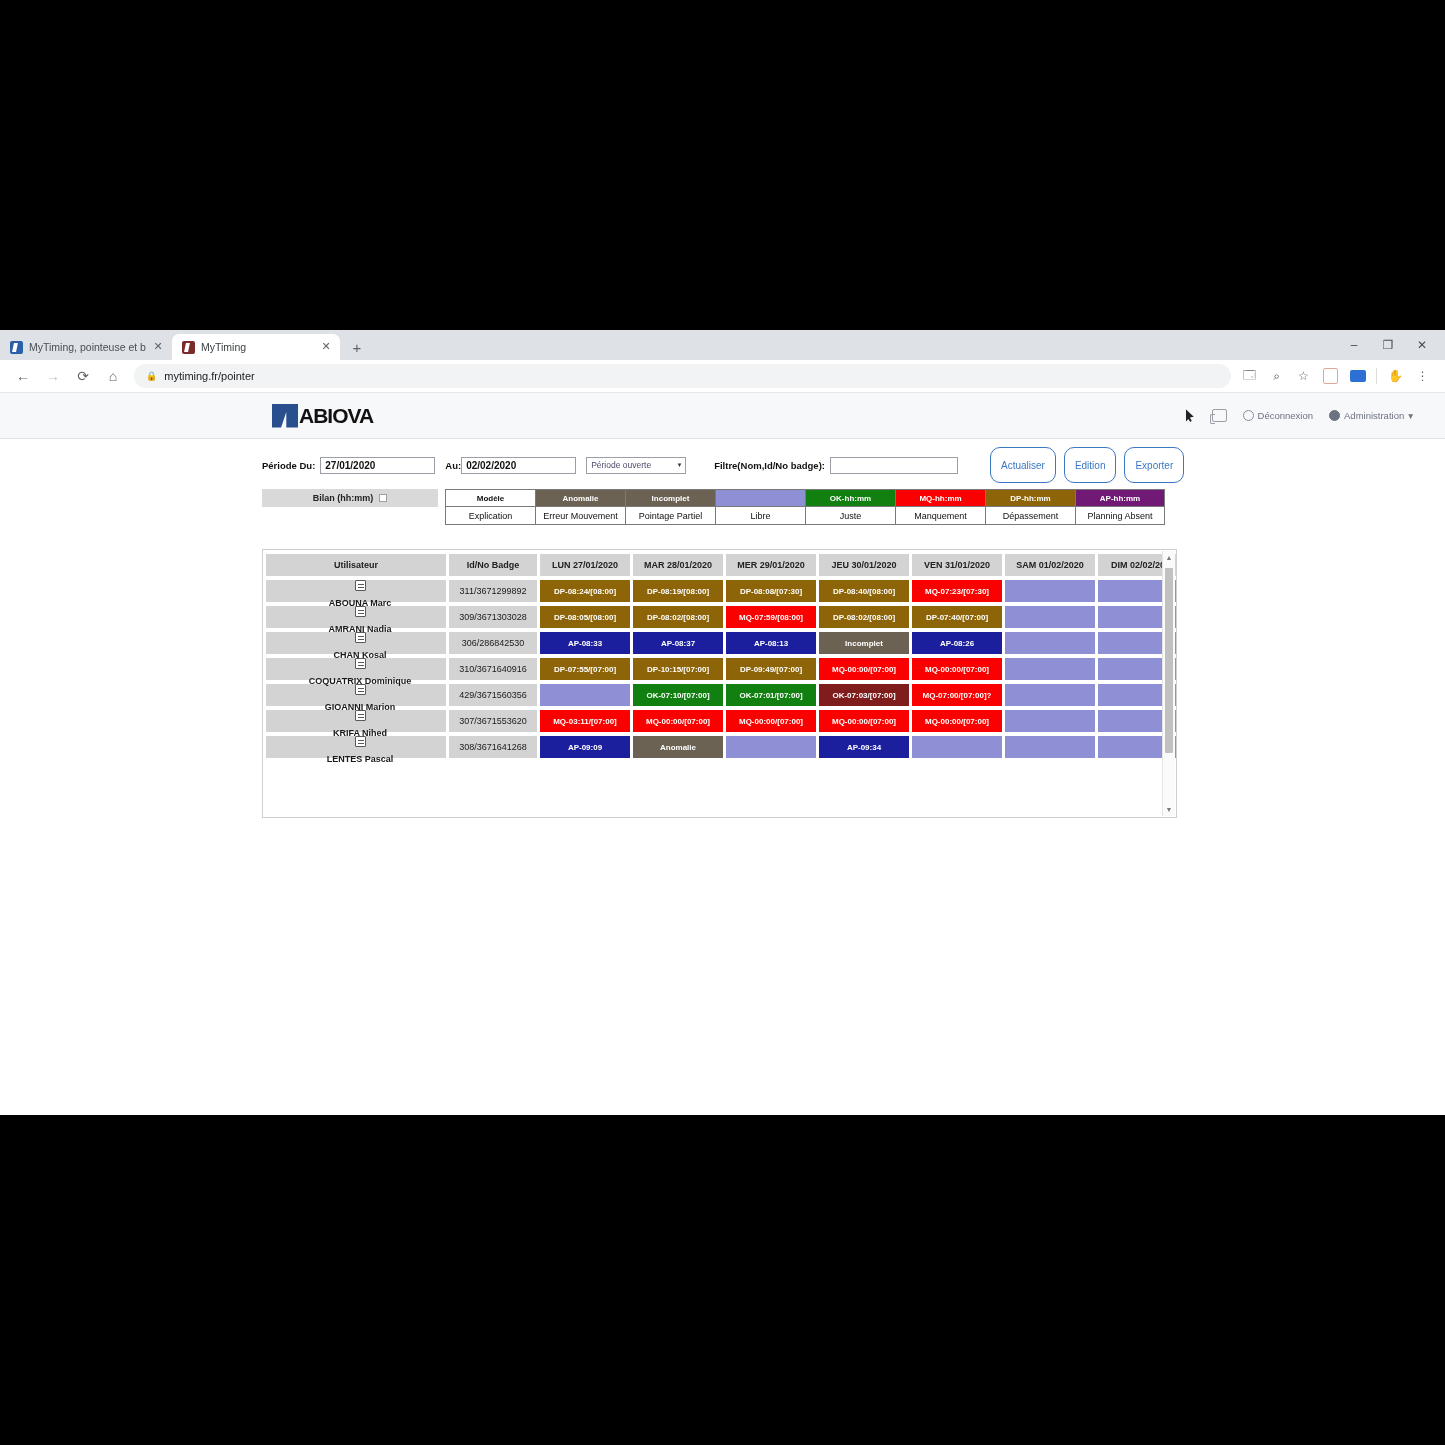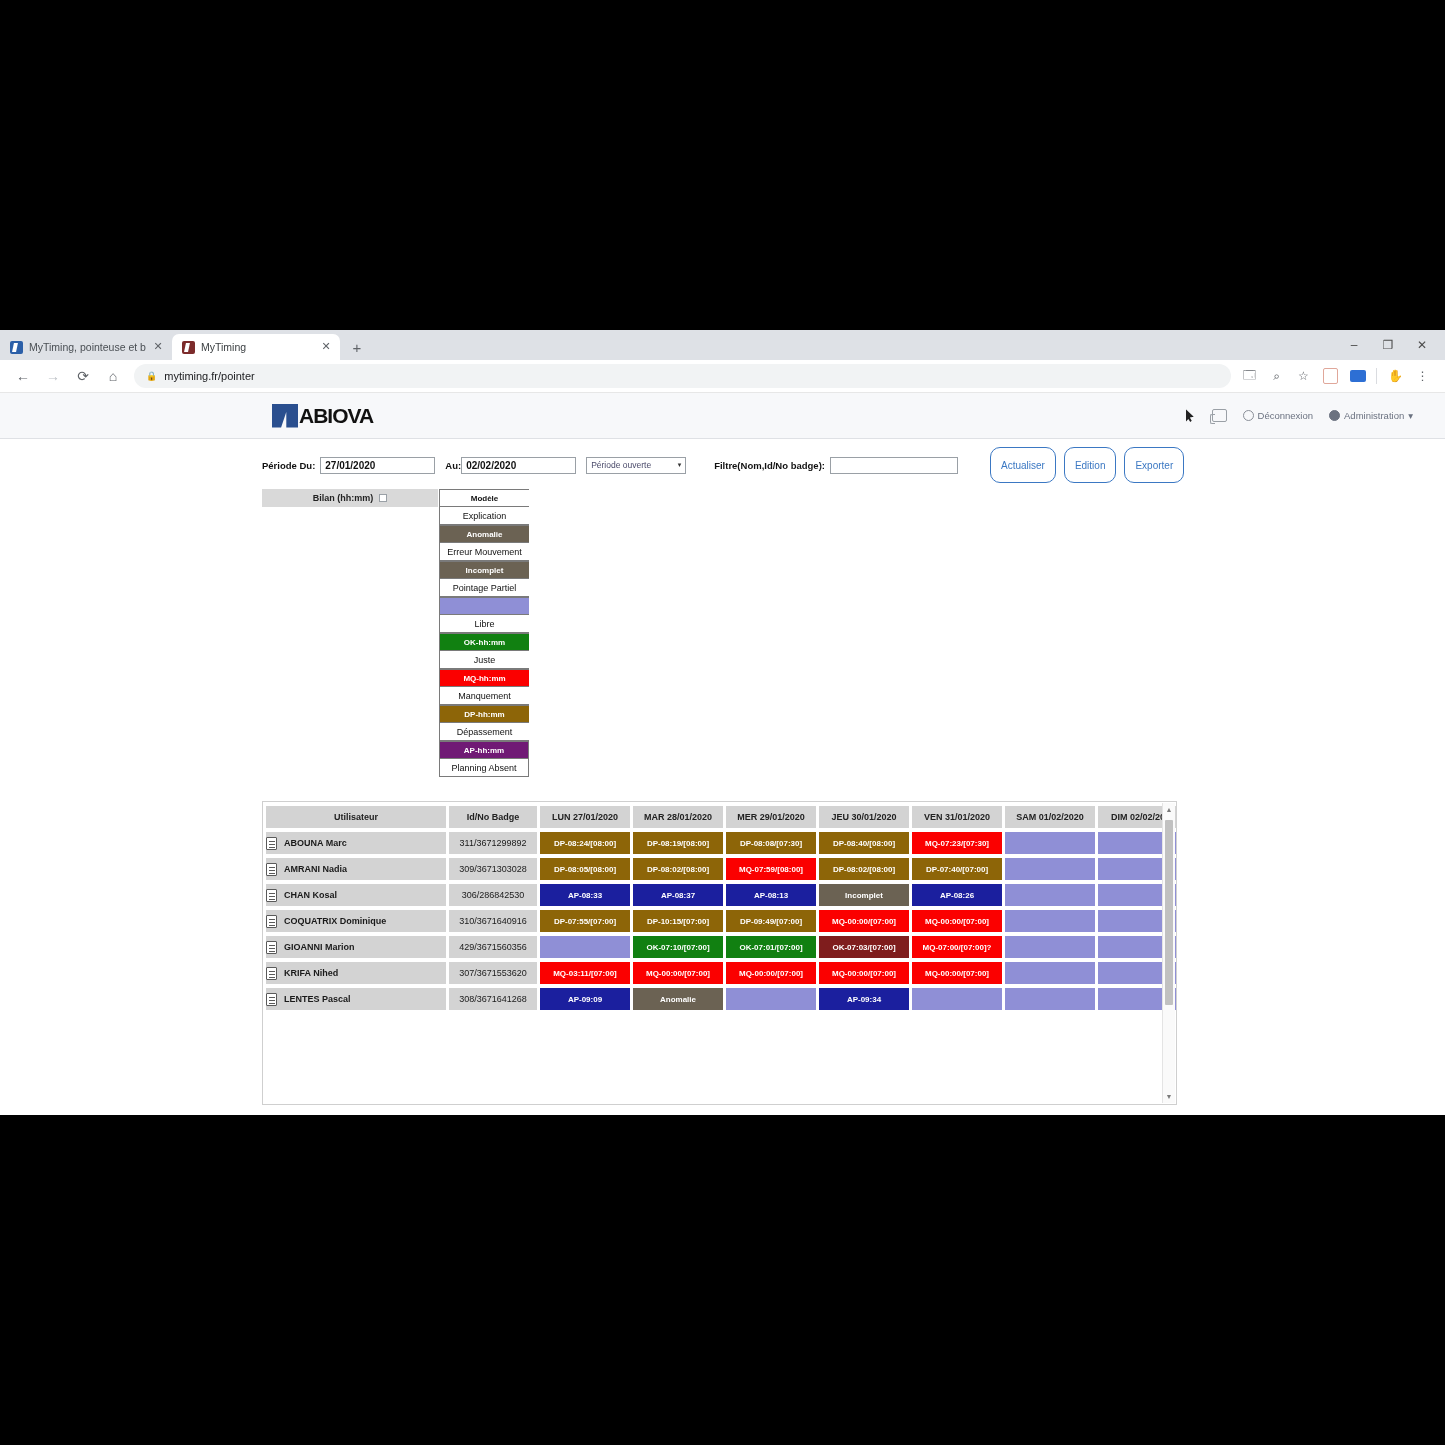--- a/index.html
+++ b/index.html
@@ -137,54 +137,54 @@
     font-size:10px; display:flex; align-items:center; justify-content:center;
     cursor:pointer; font-weight:normal;
   }
   
   .legendrow{ display:flex; padding-left:262px; margin-top:6px;}
   .bilan{
     width:176px; height:18px; background:#d9d9d9; font-size:9px; font-weight:bold;
     display:flex; align-items:center; justify-content:center; gap:6px; color:#222;
   }
   .bilan .cb{ width:8px;height:8px;border:1px solid #9aa0a6;background:#fff;}
-  .legend{ display:flex; margin-left:1px;flex-direction:column; }
+  .legend{ display:flex; margin-left:7px; }
   .lcol{ width:90px; }
   .lcol .top{
     height:18px; display:flex; align-items:center; justify-content:center;
     font-size:8px; font-weight:bold; border:1px solid #7a7a7a;
     border-right:none;
   }
   .lcol:last-child .top{ border-right:1px solid #7a7a7a; }
   .lcol .bot{
     height:18px; display:flex; align-items:center; justify-content:center;
     font-size:9px; color:#111; background:#fff; border:1px solid #7a7a7a;
     border-top:none; border-right:none;
   }
   .lcol:last-child .bot{ border-right:1px solid #7a7a7a; }
   
   .tablewrap{
-    margin:24px 0 0 262px; width:915px; height:304px;
+    margin:24px 0 0 262px; width:915px; height:269px;
     border:1px solid #cfcfcf; background:#fff; position:relative;
     overflow:hidden;
   }
   table.grid{ border-collapse:separate; border-spacing:3px 4px; width:898px;
     table-layout:fixed; }
   table.grid th{
     background:#d3d3d3; height:22px; font-size:9px; font-weight:bold;
     color:#222; text-align:center; vertical-align:middle;
   }
   table.grid td{ height:22px; padding:0; }
   .cell{
     height:22px; display:flex; align-items:center; justify-content:center;
     font-size:8px; font-weight:bold; color:#fff; white-space:nowrap;
   }
   .c-user{
     background:#d3d3d3; color:#1a1a1a; justify-content:flex-start;
-    padding-left:0; font-size:9px; gap:7px;
+    padding-left:8px; font-size:9px; gap:7px;flex-direction:column;
   }
   .c-badge{ background:#d3d3d3; color:#1a1a1a; font-weight:normal; font-size:9px;}
   .docicon{
     width:11px;height:13px;border:1.2px solid #5a5a5a;background:#fff;
     position:relative; flex:0 0 11px; border-radius:1px;
   }
   .docicon::after{
     content:""; position:absolute; left:2px; top:3px; width:6px; height:1px;
     background:#5a5a5a; box-shadow:0 3px 0 #5a5a5a, 0 6px 0 #5a5a5a;
   }

